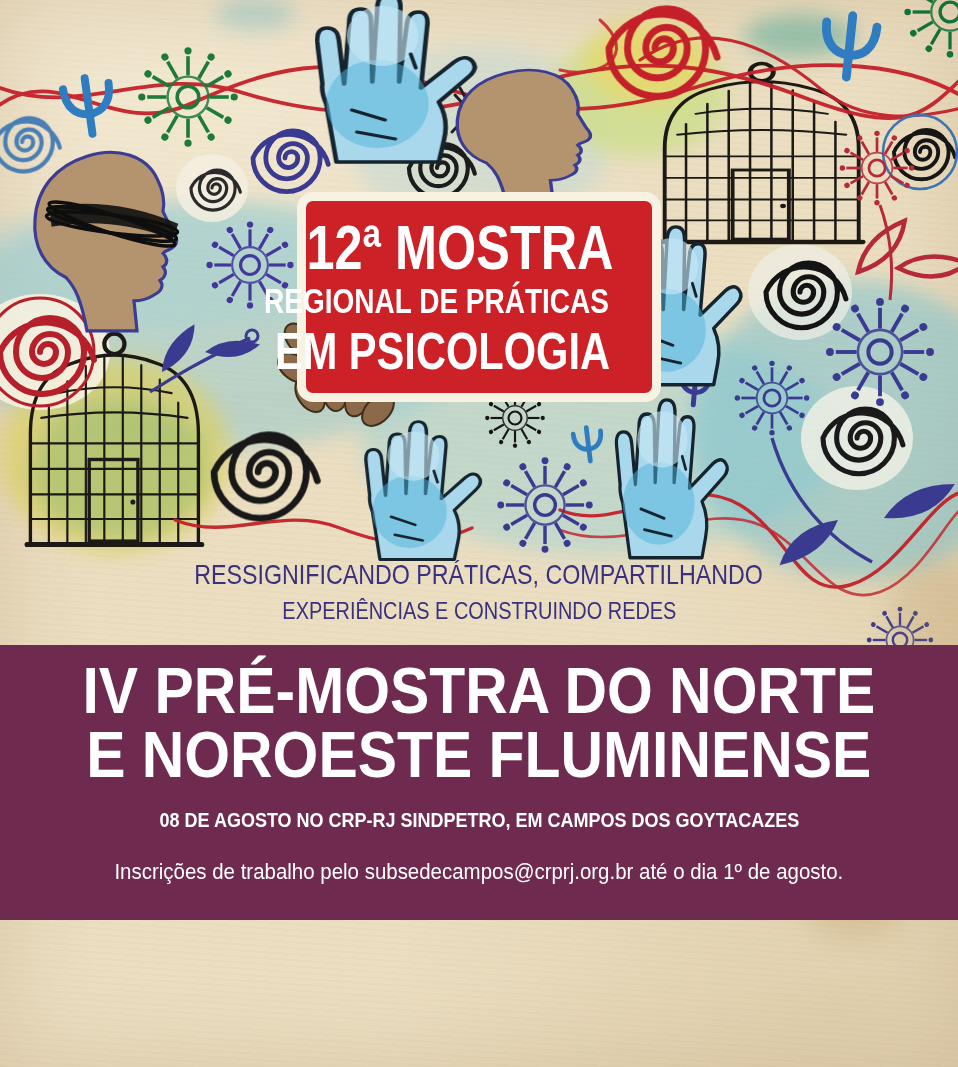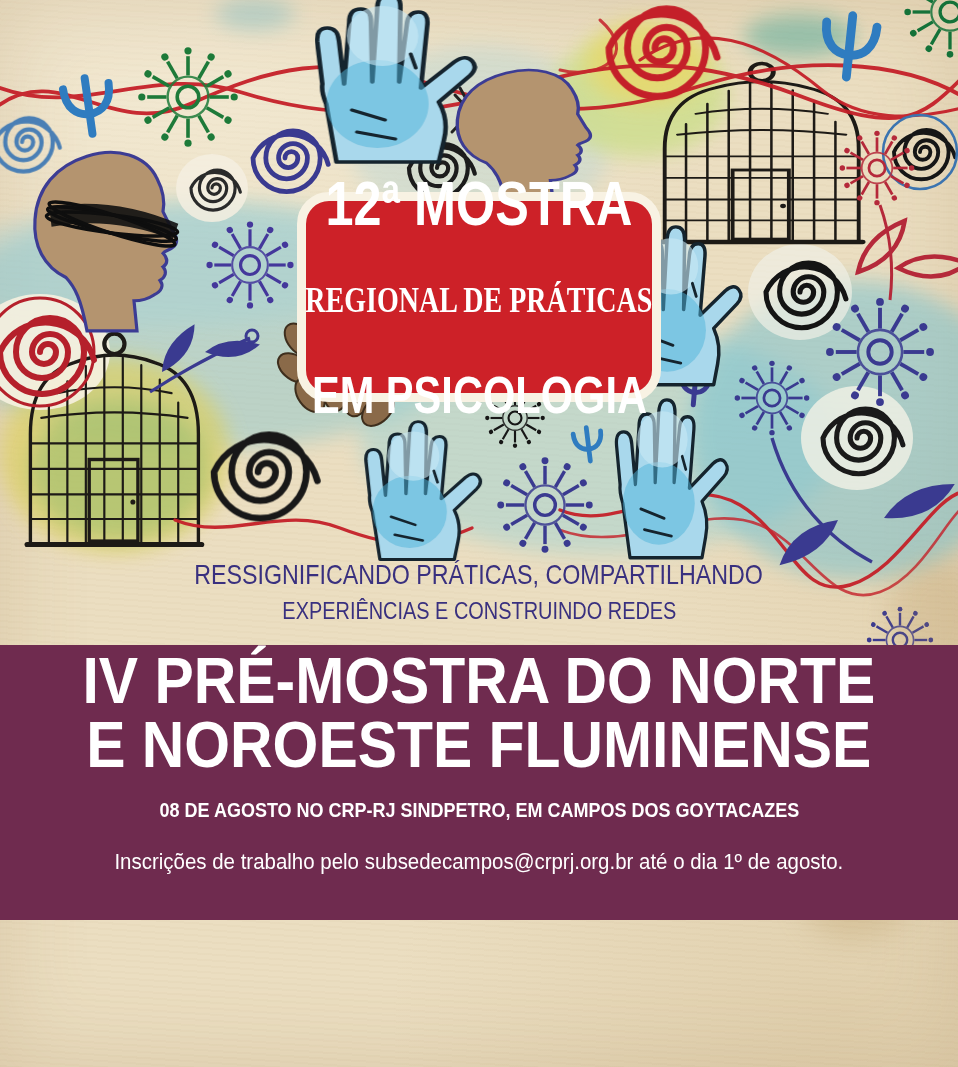--- a/index.html
+++ b/index.html
@@ -8,36 +8,36 @@
     background-color:#ebdec1;
     background-image:
       radial-gradient(ellipse 900px 520px at 18% 8%, rgba(255,252,240,.35), transparent 62%),
       radial-gradient(ellipse 760px 480px at 88% 95%, rgba(176,142,84,.18), transparent 60%),
       radial-gradient(ellipse 400px 300px at 95% 55%, rgba(186,152,94,.14), transparent 70%),
       repeating-linear-gradient(4deg, rgba(158,128,78,.035) 0 2px, transparent 2px 6px);
     box-shadow:inset 0 0 90px rgba(140,100,50,.18);}
   .artwork{position:absolute;left:0;top:0;width:958px;height:646px;}
   
   .badge{position:absolute;left:297px;top:192px;width:346px;height:192px;
-    background:#cd2128;border:9px solid #f8f2e3;border-radius:32px;
-    display:flex;flex-direction:column;align-items:center;justify-content:center;
-    text-align:center;color:#ffffff;z-index:4;gap:44px;}
+    background:#cd2128;border:9px solid #f8f2e3;border-radius:16px;
+    display:flex;flex-direction:column;align-items:flex-end;justify-content:center;
+    text-align:center;color:#ffffff;z-index:4;}
   .badge .l1{font-size:63px;font-weight:bold;line-height:64px;letter-spacing:0px;}
-  .badge .l2{font-size:35px;font-weight:bold;line-height:44px;font-family:Liberation Serif, serif;}
+  .badge .l2{font-size:35px;font-weight:bold;line-height:44px;}
   .badge .l3{font-size:52px;font-weight:bold;line-height:56px;}
   .cond{display:inline-block;white-space:nowrap;transform:scaleX(var(--sx,.85));transform-origin:50% 50%;}
   
   .tagline{position:absolute;left:0;top:556px;width:958px;text-align:center;z-index:3;
     color:#39307f;font-weight:normal;}
   .tagline .t1{font-size:28px;line-height:37px;}
   .tagline .t2{font-size:24px;line-height:36px;}
   
   .band{position:absolute;left:0;top:645px;width:958px;height:275px;background:#6f2b4f;
     color:#ffffff;text-align:center;z-index:3;}
-  .band .title{margin-top:4px;font-size:64px;font-weight:bold;line-height:64px;}
+  .band .title{margin-top:14px;font-size:64px;font-weight:bold;line-height:64px;}
   .band .info{margin-top:18px;font-size:20px;font-weight:bold;line-height:30px;}
   .band .sub{margin-top:23px;font-size:22px;line-height:28px;font-weight:normal;}
   
   .footer{position:absolute;left:0;top:920px;width:958px;height:147px;z-index:3;}
   .stain{position:absolute;border-radius:50%;filter:blur(14px);pointer-events:none;}
 </style>
 </head>
 <body>
 
 <div class="poster">

